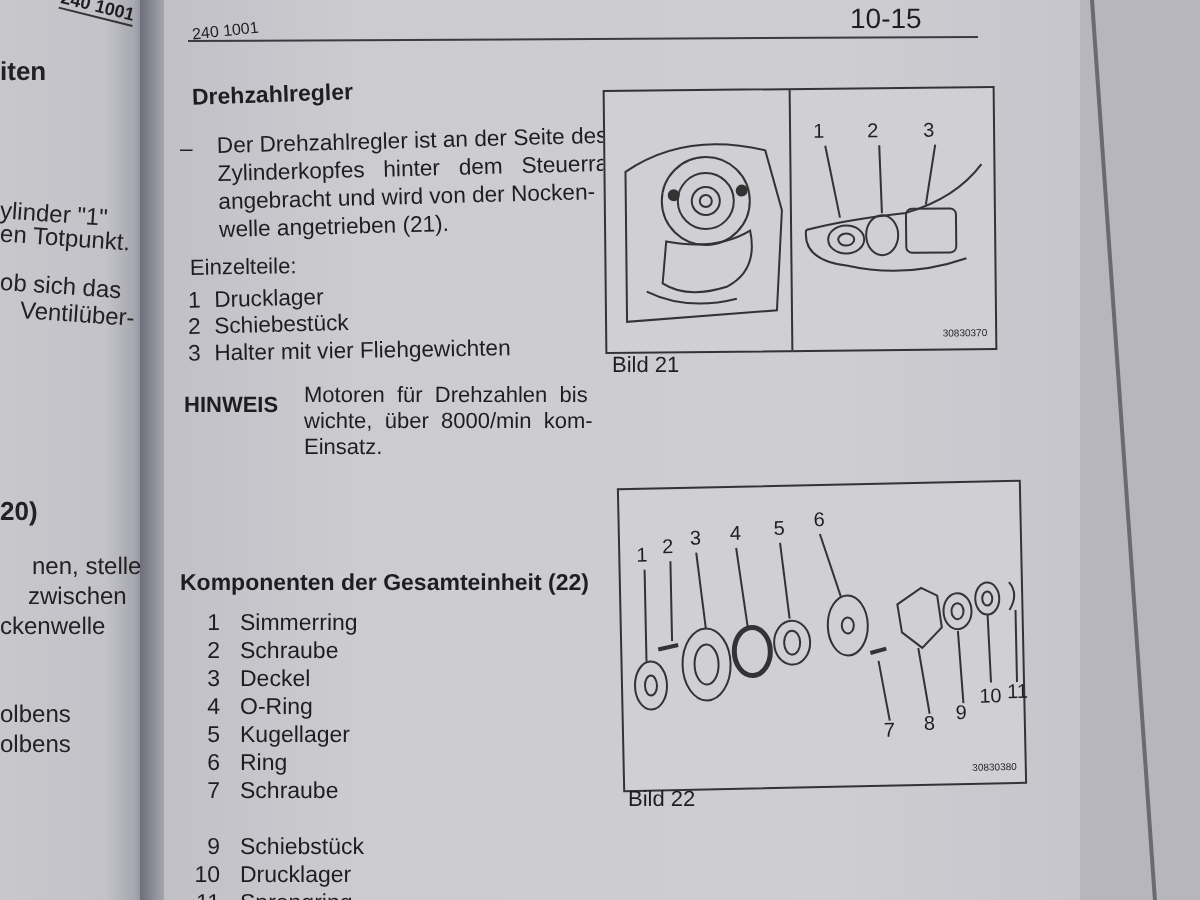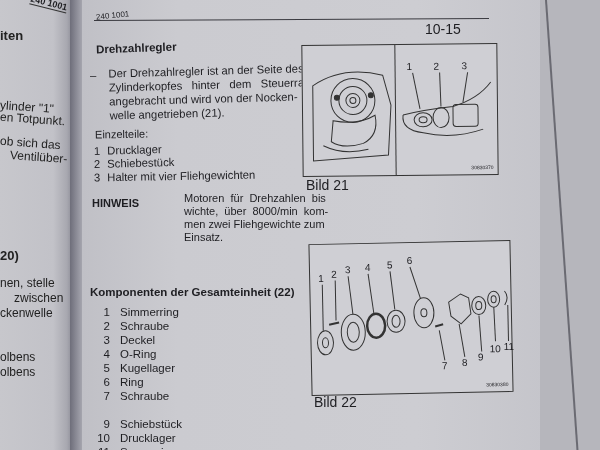--- a/index.html
+++ b/index.html
@@ -36,50 +36,50 @@
     .lp-code {
       position: absolute; left: 30px; top: -2px; font-size: 9px; transform: rotate(14deg);
       border-bottom: 1px solid #333; font-weight: bold;
     }
 
     .hdr-line {
       position: absolute; left: 12px; top: 19px; width: 395px; height: 1px;
       background: #3a3a40; transform: rotate(-0.3deg);
     }
     .doc-code { position: absolute; left: 14px; top: 11px; font-size: 8px; transform: rotate(-6deg); }
-    .page-num { position: absolute; left: 343px; top: 1px; font-size: 14px; margin-top: 20px; }
+    .page-num { position: absolute; left: 343px; top: 1px; font-size: 14px; }
 
     .section-title { position: absolute; font-weight: bold; font-size: 11.5px; white-space: nowrap; }
     .body-text { position: absolute; font-size: 11.3px; line-height: 14px; }
     .item { position: absolute; font-size: 11.3px; white-space: nowrap; }
     .item .num { display: inline-block; width: 10px; }
     .hinweis-label { position: absolute; font-weight: bold; font-size: 11px; }
     .comp-row { position: absolute; left: 8px; font-size: 11.5px; white-space: nowrap; }
     .comp-row .num { display: inline-block; width: 20px; text-align: right; margin-right: 10px; }
 
     .figure {
       position: absolute; border: 1px solid #333; background: #cfcfd4;
     }
     .fig-divider { position: absolute; top: 0; bottom: 0; width: 1px; background: #333; }
     .fig-ref { position: absolute; font-size: 5px; }
-    .fig-caption { position: absolute; font-size: 14px; }
+    .fig-caption { position: absolute; font-size: 11px; }
     .callout { position: absolute; font-size: 10px; }
   </style>
 </head>
 <body>
 
 <div class="left-page">
   <span class="lp-code">240 1001</span>
   <span class="lp-text lp-bold" style="left:0;top:28px;font-size:13px;">iten</span>
   <span class="lp-text" style="left:0;top:100px;transform:rotate(4deg);">ylinder  "1"</span>
   <span class="lp-text" style="left:0;top:112px;transform:rotate(4deg);">en Totpunkt.</span>
   <span class="lp-text" style="left:0;top:136px;transform:rotate(4deg);">ob sich das</span>
   <span class="lp-text" style="left:10px;top:150px;transform:rotate(4deg);">Ventilüber-</span>
   <span class="lp-text lp-bold" style="left:0;top:248px;font-size:13px;">20)</span>
-  <span class="lp-text" style="left:0;top:276px;">nen, stelle</span>
+  <span class="lp-text" style="left:16px;top:276px;">nen, stelle</span>
   <span class="lp-text" style="left:14px;top:291px;text-align:center;">zwischen</span>
   <span class="lp-text" style="left:0;top:306px;">ckenwelle</span>
   <span class="lp-text" style="left:0;top:350px;">olbens</span>
   <span class="lp-text" style="left:0;top:365px;">olbens</span>
 </div>
 <div class="gutter"></div>
 
 <div class="right-page">
   <span class="doc-code">240 1001</span>
   <span class="page-num">10-15</span>
@@ -102,24 +102,23 @@
   <div class="item" style="left:12px;top:157px;transform:rotate(-1.5deg);">
     <span class="num">2</span>
     <span>Schiebestück</span>
   </div>
   <div class="item" style="left:12px;top:170px;transform:rotate(-1deg);">
     <span class="num">3</span>
     <span>Halter mit vier Fliehgewichten</span>
   </div>
 
   <span class="hinweis-label" style="left:10px;top:197px;">HINWEIS</span>
-  <div class="body-text" style="left:70px;top:192px;font-size:11px;line-height:13px;margin-left:32px;">
+  <div class="body-text" style="left:70px;top:192px;font-size:11px;line-height:13px;">
     <div style="white-space:pre">Motoren  für  Drehzahlen  bis</div>
     <div style="white-space:pre">wichte,  über  8000/min  kom-</div>
-    <div style="white-space:pre">men zwei Fliehgewichte zum</div>
     <div style="white-space:pre">Einsatz.</div>
   </div>
 
   <div class="section-title" style="left:8px;top:286px;text-align:right;">Komponenten der Gesamteinheit (22)</div>
   <div class="comp-row" style="top:306px;"><span class="num">1</span><span>Simmerring</span></div>
   <div class="comp-row" style="top:320px;"><span class="num">2</span><span>Schraube</span></div>
   <div class="comp-row" style="top:334px;"><span class="num">3</span><span>Deckel</span></div>
   <div class="comp-row" style="top:348px;"><span class="num">4</span><span>O-Ring</span></div>
   <div class="comp-row" style="top:362px;"><span class="num">5</span><span>Kugellager</span></div>
   <div class="comp-row" style="top:376px;"><span class="num">6</span><span>Ring</span></div>

